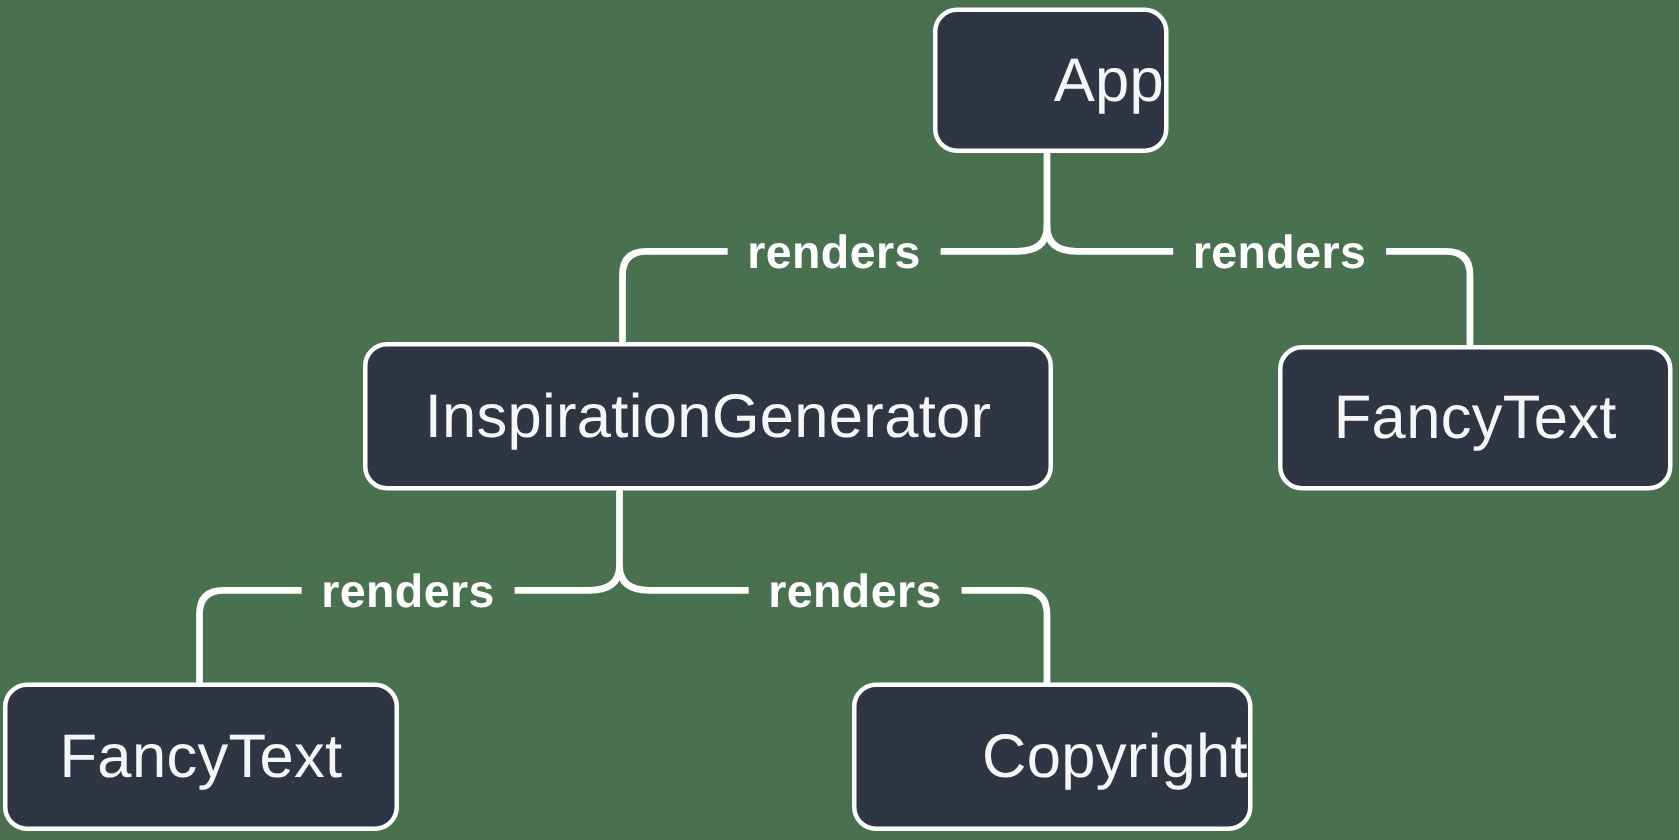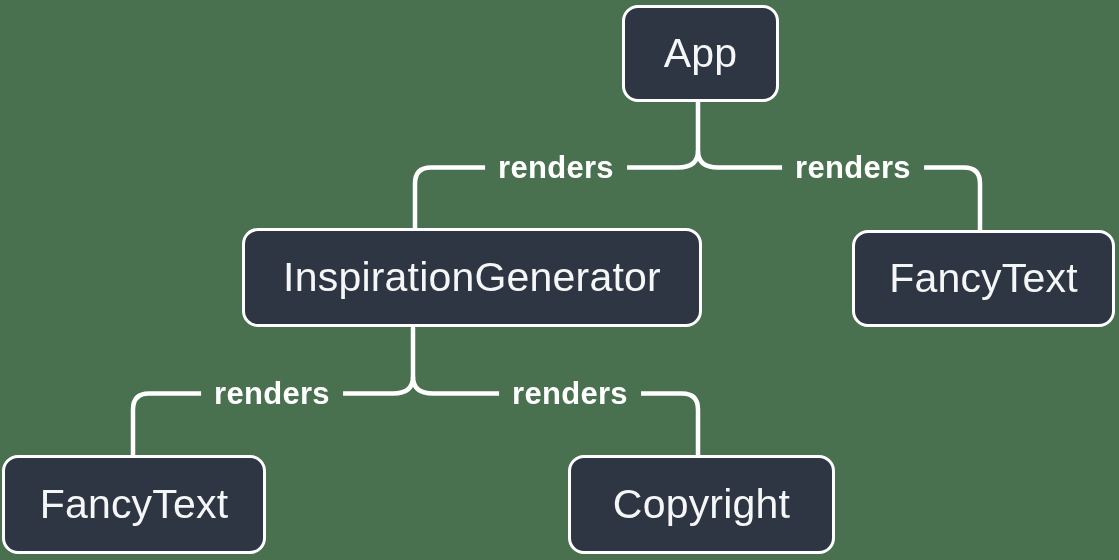--- a/index.html
+++ b/index.html
@@ -35,25 +35,25 @@
     background:var(--node-fill);
     border:3.5px solid var(--node-border);
     border-radius:16px;
     color:var(--node-text);
     display:flex;align-items:center;justify-content:center;
     font-size:41px;
     line-height:1;
     letter-spacing:0.2px;
     white-space:nowrap;
   }
-  .node-app{left:622px;top:5px;width:157px;height:97px;}
+  .node-app{left:622px;top:5px;width:157px;height:97px;justify-content:flex-end;}
   .node-ig{left:197px;top:228px;width:460px;height:99px;margin-left:45px;}
   .node-ft-top{left:852px;top:230px;width:263px;height:97px;}
   .node-ft-bottom{left:2px;top:455px;width:264px;height:99px;}
-  .node-copyright{left:568px;top:455px;width:267px;height:99px;}
+  .node-copyright{left:568px;top:455px;width:267px;height:99px;justify-content:flex-end;}
   .edge-label{
     position:absolute;
     transform:translate(-50%,-50%);
     background:var(--bg);
     color:var(--edge-text);
     font-size:31px;
     font-weight:700;
     letter-spacing:0.3px;
     padding:0 13px;
     line-height:1.2;

